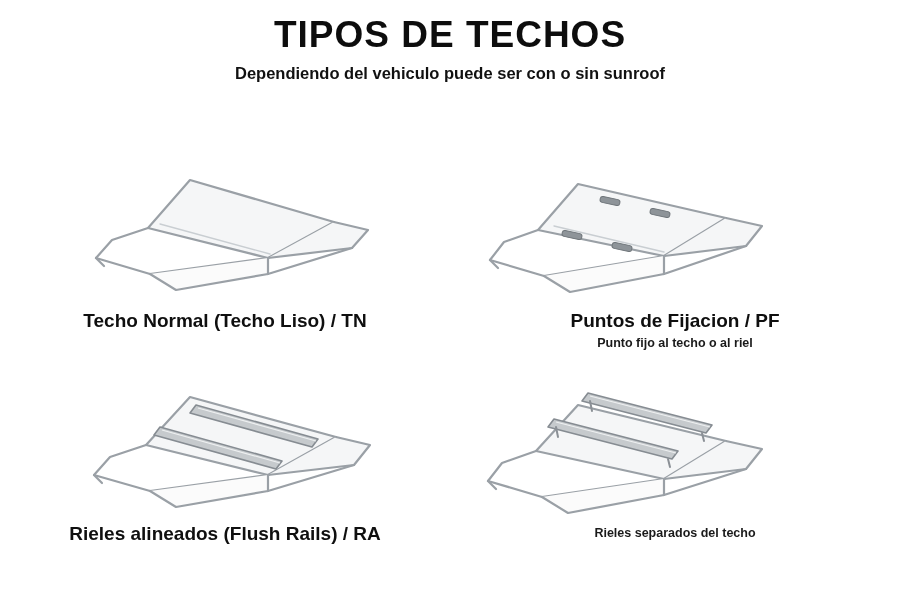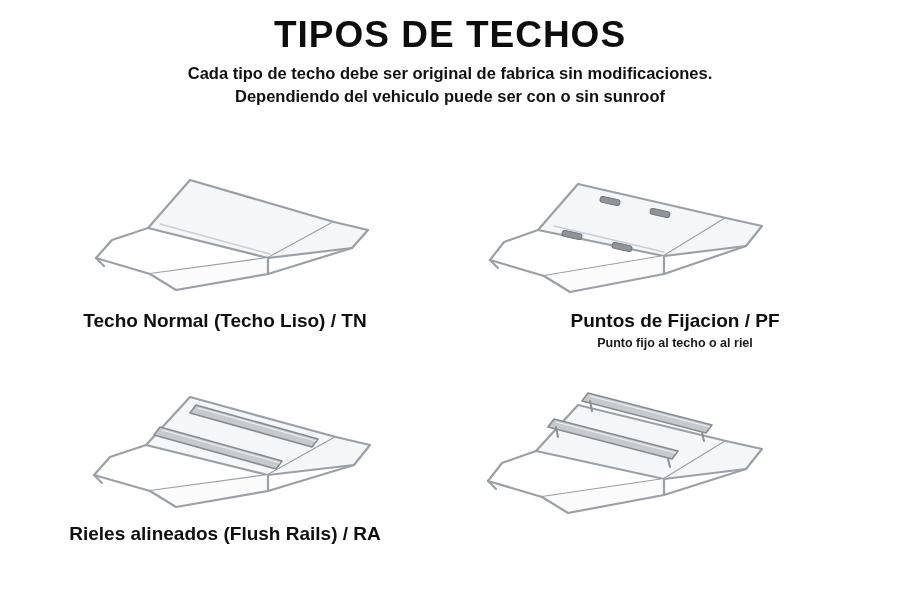--- a/index.html
+++ b/index.html
@@ -89,21 +89,20 @@
   svg { display: block; }
 </style>
 </head>
 <body>
 
 <div class="page">
 
   <div class="title">TIPOS DE TECHOS</div>
 
   <div class="subtitle-block">
-    <span class="subtitle-line">Cada tipo de techo debe ser original de fabrica sin modificaciones.</span>
     <span class="subtitle-line">Dependiendo del vehiculo puede ser con o sin sunroof</span>
   </div>
 
   <div class="grid">
 
     <div class="cell tr">
       <div class="art">
         <svg width="450" height="155" viewBox="0 0 450 155" xmlns="http://www.w3.org/2000/svg">
           <g fill="none" stroke="#9aa0a6" stroke-width="2.2" stroke-linejoin="round" stroke-linecap="round">
             <path d="M128 22 L276 56 L214 94 L88 68 Z" fill="#f5f6f7"></path>
@@ -203,17 +202,18 @@
             <path d="M106 52 L108 62"></path>
             <path d="M218 84 L220 92"></path>
           </g>
           <g stroke="#eef0f1" stroke-width="1.2" fill="none">
             <path d="M140 21 L260 52"></path>
             <path d="M106 47 L226 78"></path>
           </g>
         </svg>
       </div>
       <div class="captions">
+        <div class="caption-sub">Rieles separados del techo</div>
       </div>
     </div>
 
   </div>
 </div>
 
 </body></html>

